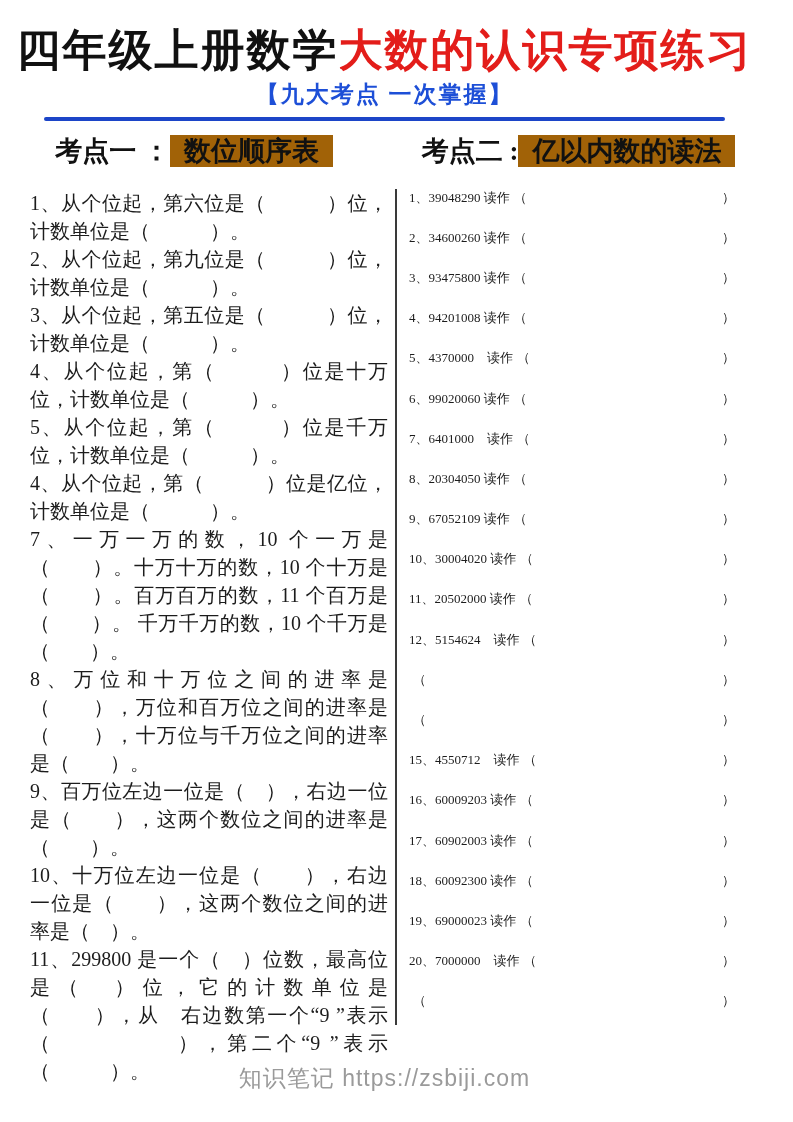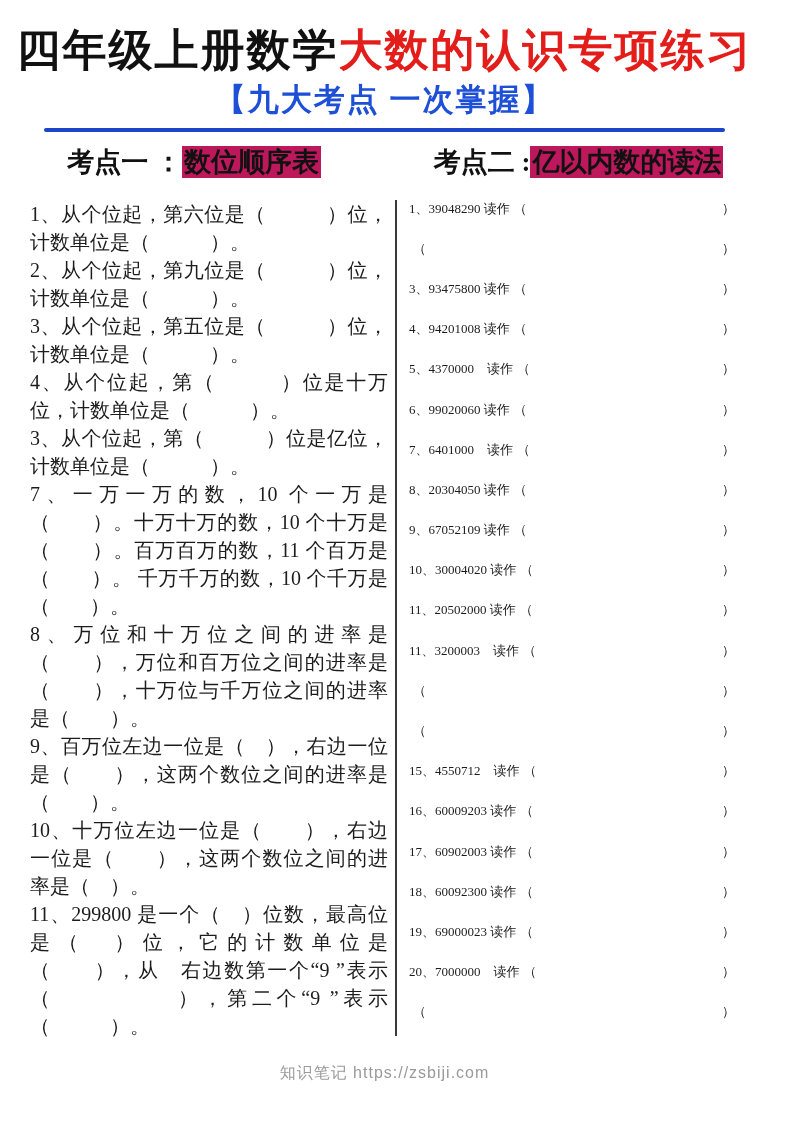--- a/index.html
+++ b/index.html
@@ -18,21 +18,21 @@
     font-size:44px;
     font-weight:bold;
     letter-spacing:2px;
     line-height:1.15;
     white-space:nowrap;
   }
   .title .t-black { color:#111111; }
   .title .t-red   { color:#e31d1a; }
   .subtitle {
     text-align:center;
-    font-size:31px;
+    font-size:23px;
     font-weight:bold;
     color:#1d4fd7;
     margin-top:2px;
     letter-spacing:2px;
   }
   .title-rule {
     height:4px;
     background:#1c45c8;
     margin:7px 44px 0 44px;
     border-radius:2px;
@@ -44,22 +44,22 @@
   }
   .col-header {
     font-size:27px;
     font-weight:bold;
     color:#111;
     white-space:nowrap;
   }
   .col-header.left  { width:388px; text-align:center; }
   .col-header.right { flex:1; text-align:center; }
   .hl {
-    background:#be185d;
-    padding:1px 2px;
+    background:#a16207;
+    padding:1px 14px;
     margin-top:40px;
   }
   
   .columns {
     display:flex;
     margin-top:20px;
     height:852px;
   }
   .col-left {
     width:358px;
@@ -91,21 +91,21 @@
   .r-open  { margin-left:4px; }
   .r-blank { flex:1; min-width:40px; }
   .r-close { }
   
   .watermark {
     position:absolute;
     top:1063px; left:0;
     width:100%;
     text-align:center;
     font-family:"Liberation Sans", sans-serif;
-    font-size:16px;
+    font-size:23px;
     color:#9a9a9a;
     letter-spacing:1px;
   }
   .page-info {
     position:absolute;
     top:1136px; left:0;
     width:100%;
     text-align:right;
     font-size:19px;
     font-weight:bold;
@@ -133,38 +133,40 @@
     </div>
   </div>
 
   <div class="columns">
 
     <div class="col-left">
       <p>1、从个位起，第六位是（　　　）位，计数单位是（　　　）。</p>
       <p>2、从个位起，第九位是（　　　）位，计数单位是（　　　）。</p>
       <p>3、从个位起，第五位是（　　　）位，计数单位是（　　　）。</p>
       <p>4、从个位起，第（　　　）位是十万位，计数单位是（　　　）。</p>
-      <p>3、从个位起，第（　　　）位是亿位，计数单位是（　　　）。</p>
+      <p>5、从个位起，第（　　　）位是千万位，计数单位是（　　　）。</p>
+      <p>4、从个位起，第（　　　）位是亿位，计数单位是（　　　）。</p>
       <p>7、一万一万的数，10 个一万是（　　）。十万十万的数，10 个十万是（　　）。百万百万的数，11 个百万是（　　）。 千万千万的数，10 个千万是（　　）。</p>
       <p>8、万位和十万位之间的进率是（　　），万位和百万位之间的进率是（　　），十万位与千万位之间的进率是（　　）。</p>
       <p>9、百万位左边一位是（　），右边一位是（　　），这两个数位之间的进率是（　　）。</p>
       <p>10、十万位左边一位是（　　），右边一位是（　　），这两个数位之间的进率是（　）。</p>
       <p>11、299800 是一个（　）位数，最高位是（　）位，它的计数单位是（　　），从　右边数第一个“9 ”表示（　　　　　），第二个“9 ”表示（　　　）。</p>
     </div>
 
     <div class="v-divider"></div>
 
     <div class="col-right">
       <div class="r-item">
           <span class="r-text">1、39048290 读作</span>
           <span class="r-open">（</span>
           <span class="r-blank"></span>
           <span class="r-close">）</span>
         </div>
       <div class="r-item">
+          <span class="r-text">2、34600260 读作</span>
           <span class="r-open">（</span>
           <span class="r-blank"></span>
           <span class="r-close">）</span>
         </div>
       <div class="r-item">
           <span class="r-text">3、93475800 读作</span>
           <span class="r-open">（</span>
           <span class="r-blank"></span>
           <span class="r-close">）</span>
         </div>
@@ -210,21 +212,21 @@
           <span class="r-blank"></span>
           <span class="r-close">）</span>
         </div>
       <div class="r-item">
           <span class="r-text">11、20502000 读作</span>
           <span class="r-open">（</span>
           <span class="r-blank"></span>
           <span class="r-close">）</span>
         </div>
       <div class="r-item">
-          <span class="r-text">11、3200003　读作</span>
+          <span class="r-text">12、5154624　读作</span>
           <span class="r-open">（</span>
           <span class="r-blank"></span>
           <span class="r-close">）</span>
         </div>
       <div class="r-item">
           <span class="r-open">（</span>
           <span class="r-blank"></span>
           <span class="r-close">）</span>
         </div>
       <div class="r-item">

